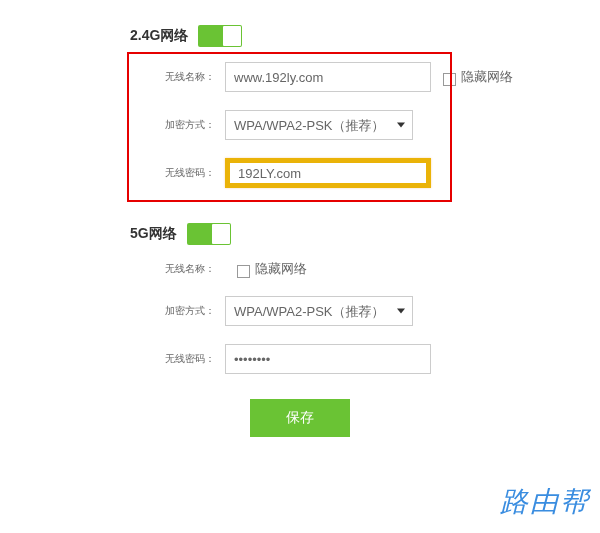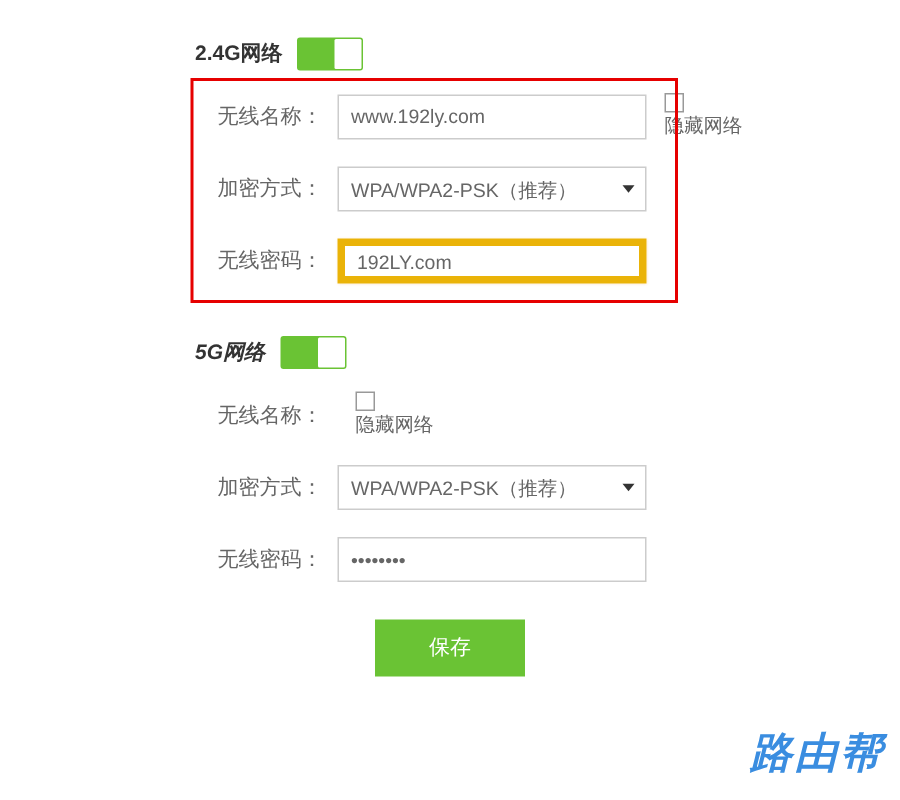--- a/index.html
+++ b/index.html
@@ -52,39 +52,39 @@
       display: flex;
       align-items: center;
       margin-bottom: 18px;
       padding-left: 145px;
     }
     .form-label {
       width: 70px;
       text-align: right;
       color: #666;
       margin-right: 10px;
-      font-size: 14px;
+      font-size: 10px;
     }
     .text-input {
       width: 206px;
       height: 30px;
       border: 1px solid #ccc;
       padding: 0 8px;
       font-size: 13px;
       color: #666;
       outline: none;
       font-family: Liberation Sans, sans-serif;
     }
     .text-input.focused {
       border: 5px solid #eab308;
       box-shadow: 0 0 2px rgba(245,156,59,0.4);
     }
     .select-wrap {
       position: relative;
-      width: 206px;
+      width: 188px;
       height: 30px;
     }
     .select-input {
       width: 100%;
       height: 30px;
       border: 1px solid #ccc;
       padding: 0 24px 0 8px;
       font-size: 13px;
       color: #666;
       background: #fff;
@@ -101,23 +101,22 @@
       transform: translateY(-50%);
       pointer-events: none;
       width: 0;
       height: 0;
       border-left: 4px solid transparent;
       border-right: 4px solid transparent;
       border-top: 5px solid #333;
     }
     .checkbox-wrap {
       display: flex;
-      align-items: flex-start;
+      align-items: flex-end;
       margin-left: 12px;
-      flex-direction: column;
     }
     .checkbox {
       width: 13px;
       height: 13px;
       border: 1px solid #999;
       background: #fff;
       margin-right: 5px;
       cursor: pointer;
     }
     .checkbox-label {
@@ -147,21 +146,21 @@
       font-size: 14px;
       cursor: pointer;
       font-family: Liberation Serif, serif;
     }
     .watermark {
       position: absolute;
       right: 10px;
       bottom: 12px;
       font-family: "KaiTi","STKaiti",serif;
       font-size: 28px;
-      font-weight: bold;
+      font-weight: normal;
       font-style: italic;
       color: #3a8de0;
       text-shadow: 1px 0 0 #fff, -1px 0 0 #fff;
       letter-spacing: 2px;
     }
   </style>
 </head>
 <body>
 
 <div class="container">
@@ -191,21 +190,21 @@
       <div class="select-arrow"></div>
     </div>
   </div>
 
   <div class="form-row">
     <span class="form-label">无线密码：</span>
     <input type="text" class="text-input focused" value="192LY.com" style="">
   </div>
 
   <div class="section2">
-    <div class="section-header" style="font-style:italic;">
+    <div class="section-header" style="">
       <span class="section-title">5G网络</span>
       <div class="toggle">
         <div class="toggle-thumb"></div>
       </div>
     </div>
 
     <div class="form-row">
       <span class="form-label">无线名称：</span>
       <div class="checkbox-wrap">
         <div class="checkbox"></div>

